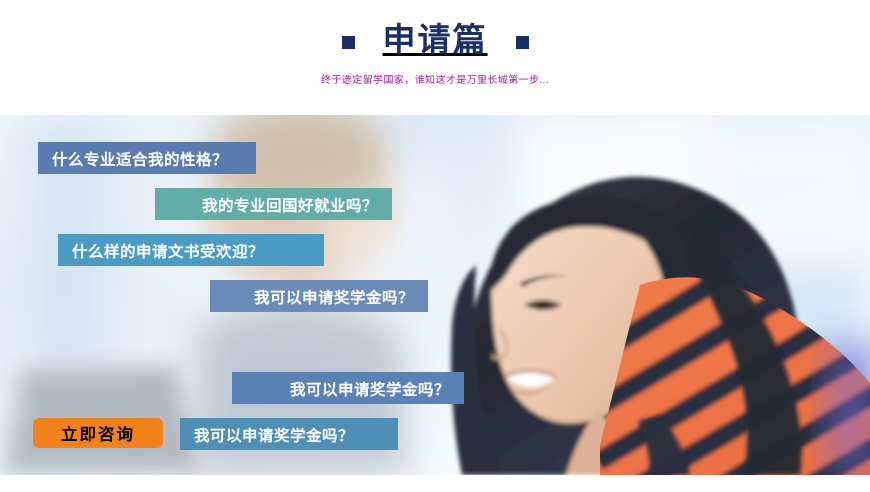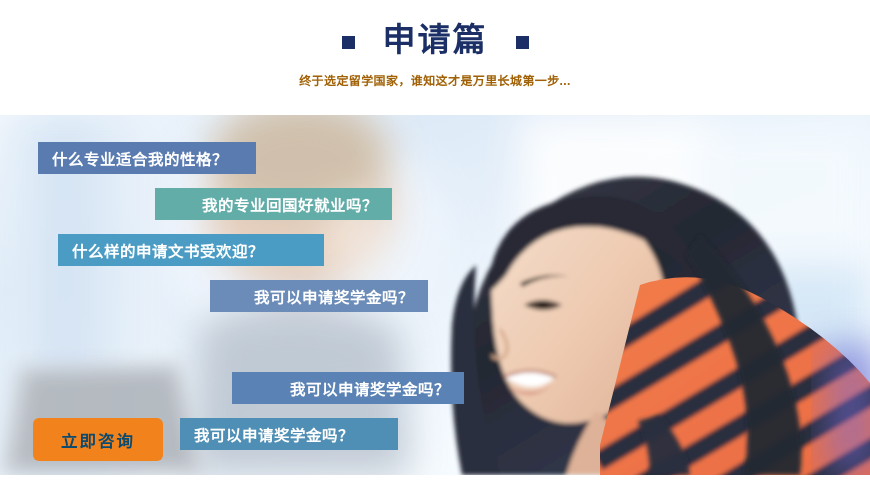--- a/index.html
+++ b/index.html
@@ -33,20 +33,21 @@
 
   .title-row {
     position: absolute;
     left: 0;
     top: 22px;
     width: 870px;
     display: flex;
     align-items: center;
     justify-content: center;
     gap: 28px;
+    text-decoration: underline;
   }
 
   .bullet-square {
     width: 13px;
     height: 13px;
     background: #1b2f66;
     display: block;
     flex: 0 0 auto;
     margin-top: 4px;
   }
@@ -60,23 +61,23 @@
     white-space: nowrap;
     text-shadow: 0 1px 0 rgba(255,255,255,0.9);
   }
 
   .subtitle-text {
     position: absolute;
     left: 0;
     top: 71px;
     width: 870px;
     text-align: center;
-    font-size: 12px;
-    font-weight: bold;
-    color: #a16207;
+    font-size: 10px;
+    font-weight: normal;
+    color: #a21caf;
     letter-spacing: 0.4px;
     white-space: nowrap;
   }
 
   
   .photo {
     position: absolute;
     left: 0;
     top: 115px;
     width: 870px;
@@ -117,23 +118,23 @@
     letter-spacing: 0.5px;
     white-space: nowrap;
   }
 
   .cta {
     position: absolute;
     display: flex;
     align-items: center;
     justify-content: center;
     box-sizing: border-box;
-    height: 43px;
+    height: 30px;
     border-radius: 6px;
-    color: #0c4a6e;
+    color: #000000;
     font-size: 16.5px;
     font-weight: bold;
     letter-spacing: 2px;
     white-space: nowrap;
     cursor: pointer;
     border: none;
     font-family: inherit;
   }
 
   .footer-strip {

